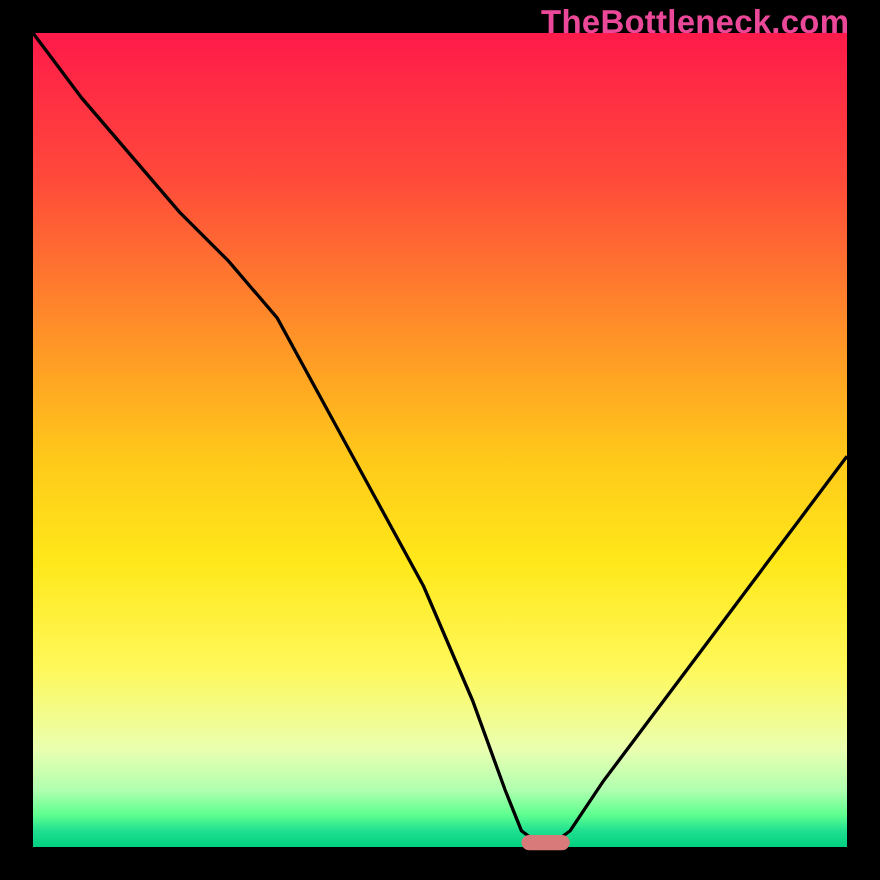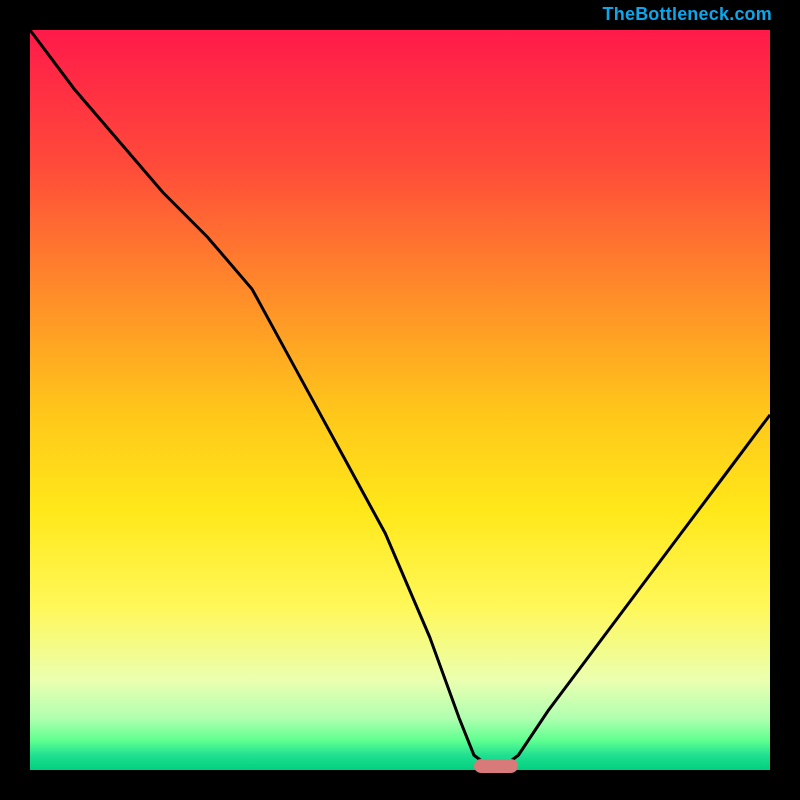--- a/index.html
+++ b/index.html
@@ -34,23 +34,23 @@
       #60ff90 96%,
       #20e090 98%,
       #00d080 100%
     );
   }
   .watermark {
     position: absolute;
     top: 4px;
     right: 28px;
     font-family: Arial, Helvetica, sans-serif;
-    font-size: 18px;
+    font-size: 30px;
     font-weight: 600;
-    color: #0ea5e9;
+    color: #ec4899;
     letter-spacing: 0.2px;
   }
   svg.curve {
     position: absolute;
     left: 0;
     top: 0;
     width: 740px;
     height: 740px;
   }
   .marker {

